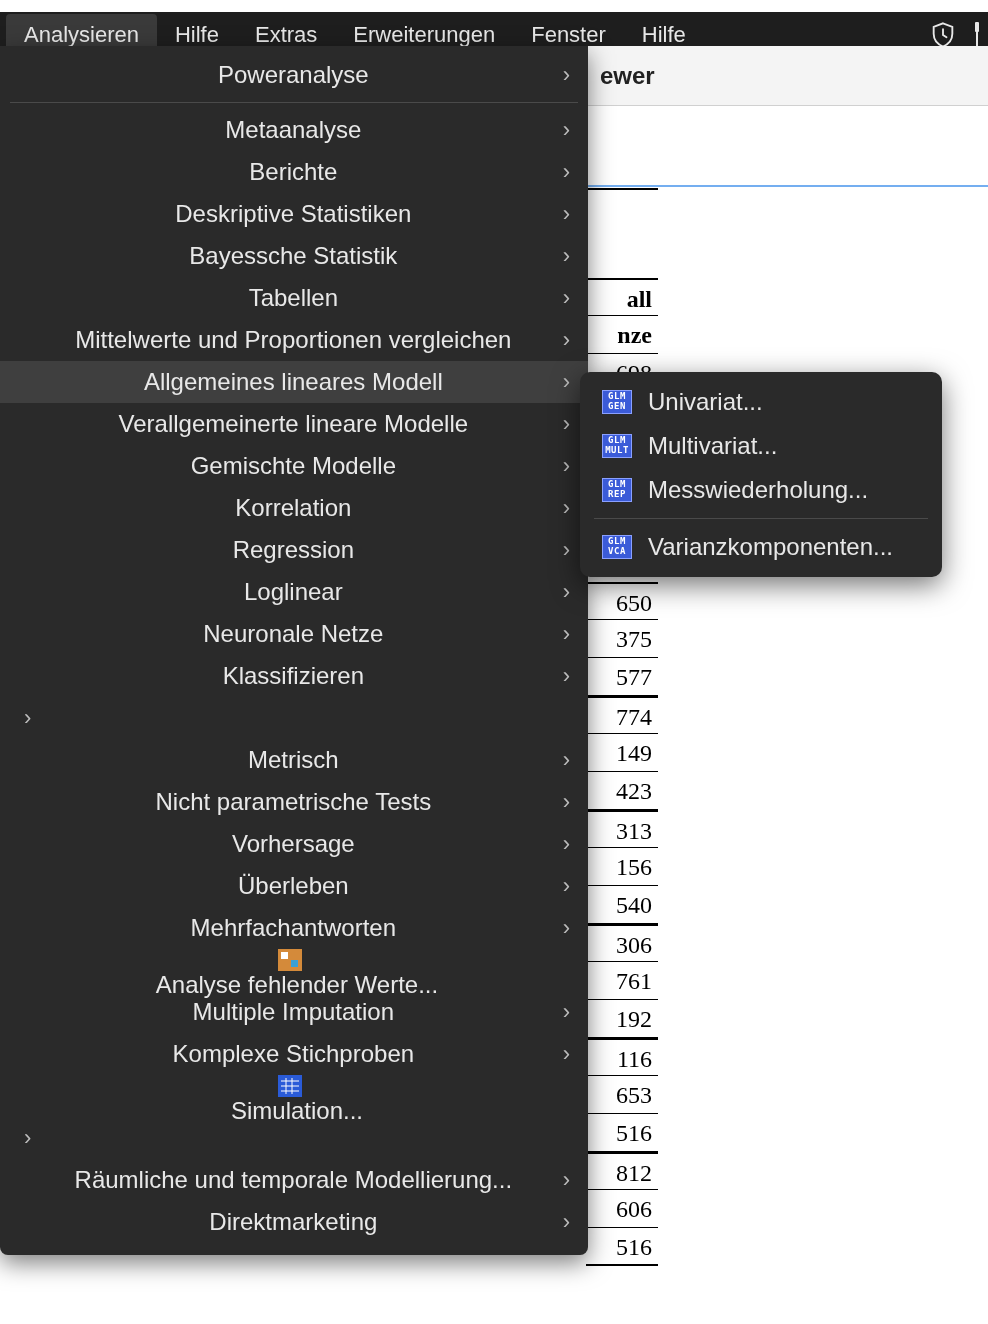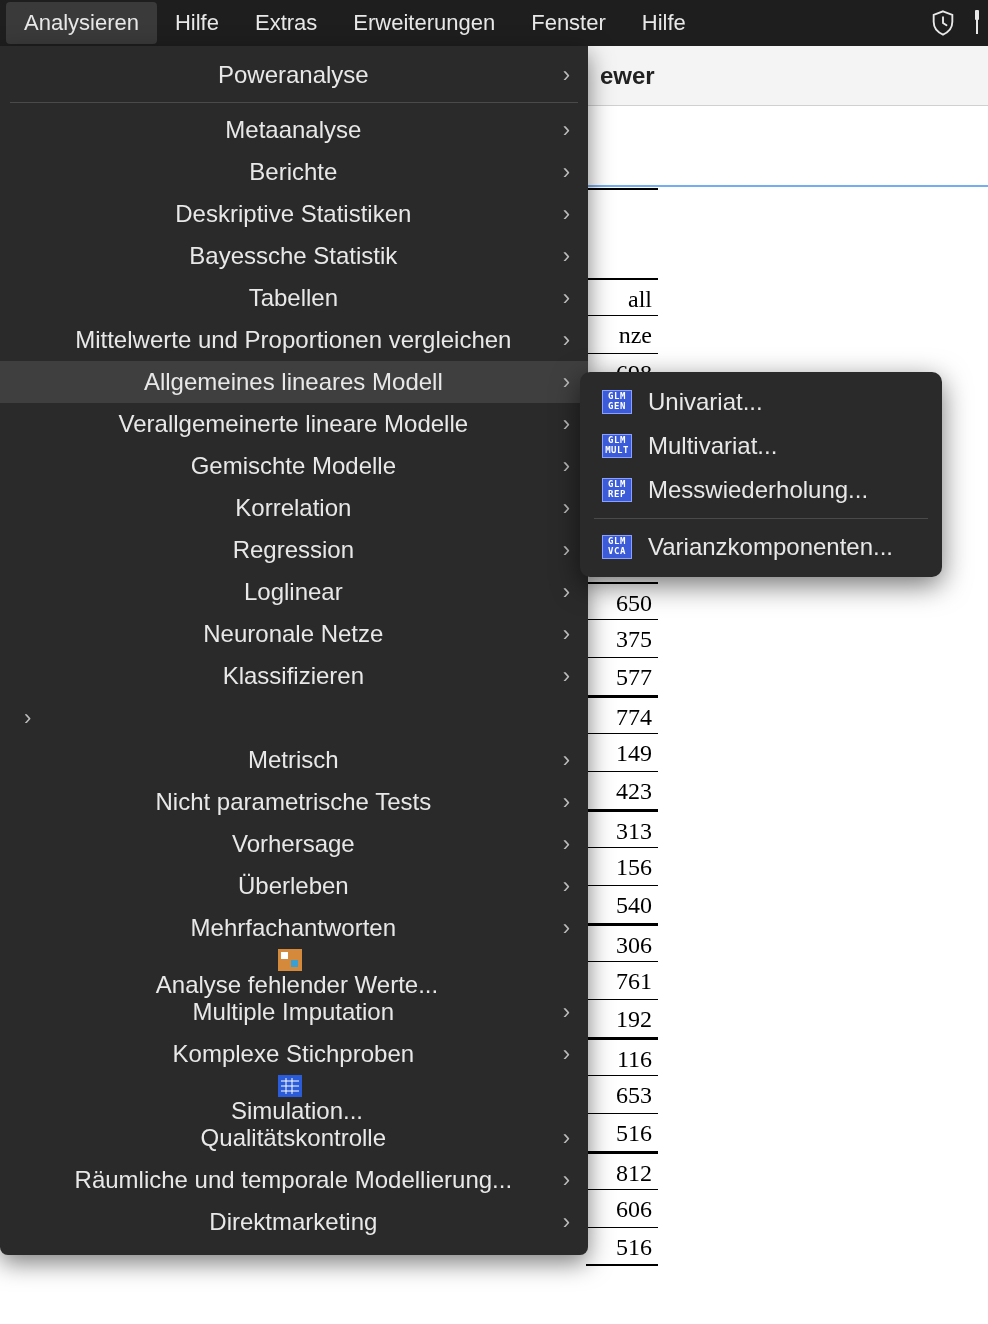--- a/index.html
+++ b/index.html
@@ -7,21 +7,21 @@
     width: 988px;
     height: 1324px;
     background: #fff;
     font-family: -apple-system, BlinkMacSystemFont, "Segoe UI", Arial, sans-serif;
     overflow: hidden;
     position: relative;
   }
   
   .menubar {
     position: absolute;
-    top: 0; left: 0; right: 0;
+    top: 12px; left: 0; right: 0;
     height: 46px;
     background: #1e1e1e;
     display: flex;
     align-items: center;
     color: #e8e8e8;
     font-size: 22px;
     padding: 0 6px;
     text-align: right;
   }
   .menubar .menu-item {
@@ -71,21 +71,21 @@
   .data-col .cell {
     height: 38px;
     border-bottom: 1px solid #000;
     font-family: "Times New Roman", serif;
     font-size: 24px;
     text-align: right;
     padding-right: 6px;
     line-height: 38px;
     color: #000;
   }
-  .data-col .cell.h1 { font-weight: 400; }
+  .data-col .cell.h1 { font-weight: 700; }
   .data-col .cell.thick { border-top: 2px solid #000; }
   .hr-top { border-top: 2px solid #74aef0; height:0; position:absolute; top:185px; left:0; right:0;}
   
   .dropdown {
     position: absolute;
     top: 46px; left: 0;
     width: 588px;
     background: #2a2a2a;
     color: #e8e8e8;
     font-size: 24px;
@@ -326,21 +326,20 @@
             <line x1="3" y1="11" x2="21" y2="11"></line>
             <line x1="3" y1="16" x2="21" y2="16"></line>
             <line x1="8" y1="3" x2="8" y2="19"></line>
             <line x1="14" y1="3" x2="14" y2="19"></line>
           </g>
         </svg>
       </span>
       <span class="label">Simulation...</span>
     </div>
     <div class="row">
-      <span class="label">Qualitätskontrolle</span>
       <span class="chev">›</span>
     </div>
     <div class="row">
       <span class="label">Räumliche und temporale Modellierung...</span>
       <span class="chev">›</span>
     </div>
     <div class="row">
       <span class="label">Direktmarketing</span>
       <span class="chev">›</span>
     </div>

